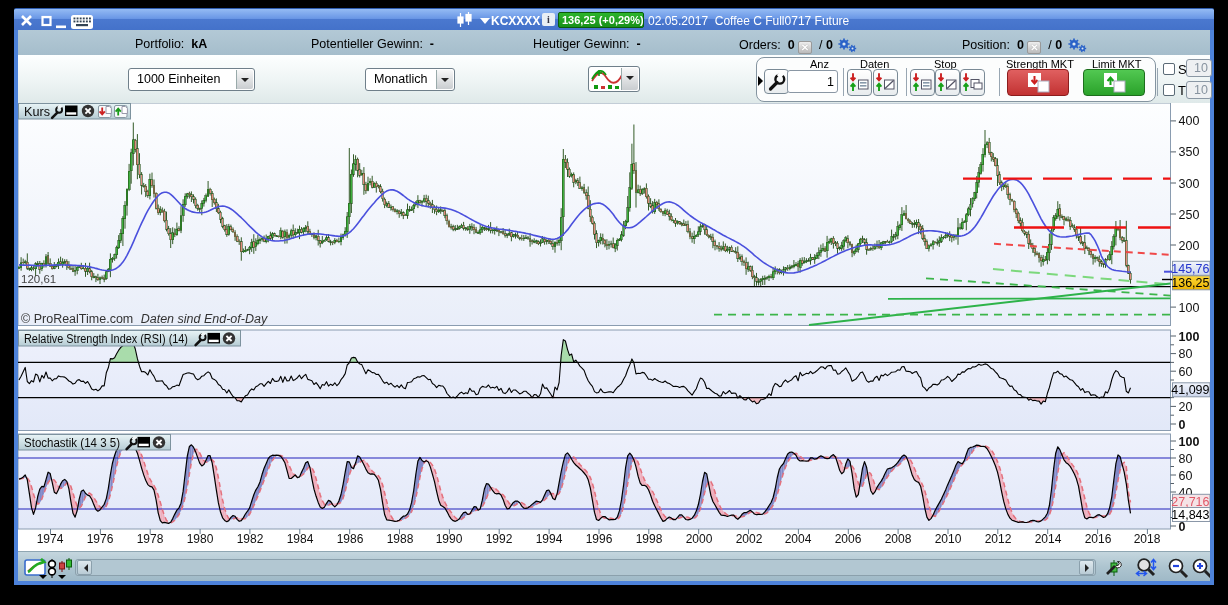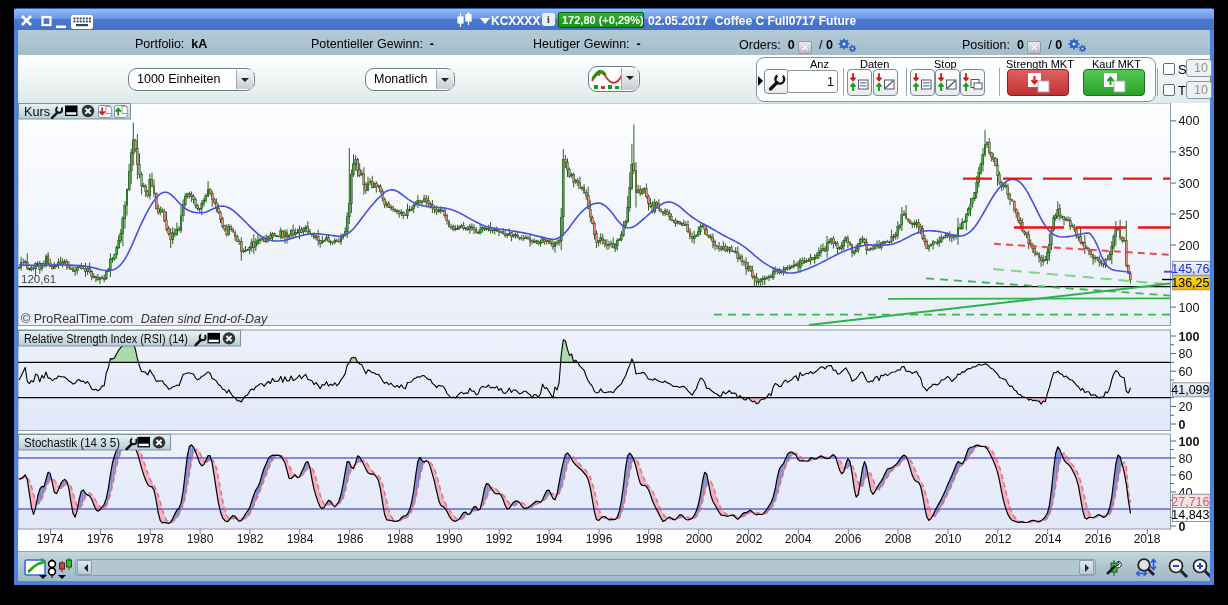--- a/index.html
+++ b/index.html
@@ -14,21 +14,21 @@
 #row2{position:absolute;left:4px;top:22px;width:1192px;height:41px;
  background:linear-gradient(180deg,#b3c9d6,#9db6c5);border-bottom:1px solid #7d95a4;
  font-size:12.5px;color:#000}
 #row3{position:absolute;left:4px;top:47px;width:1192px;height:48px;
  background:linear-gradient(180deg,#fdffff 0%,#eef4f4 55%,#dfe9e9 100%)}
 .r2t{position:absolute;top:7px;white-space:nowrap}
 .xbtn{display:inline-block;width:14px;height:13px;vertical-align:-2px;
  background:linear-gradient(180deg,#eee,#bbb);border:1px solid #999;border-radius:2px;
  color:#fff;font-size:10px;line-height:11px;text-align:center;font-weight:bold;
  text-shadow:0 0 1px #888}
-.drop{position:absolute;height:23px;background:#fff;border:1px solid #6f7f8a;border-radius:9px;
+.drop{position:absolute;height:23px;background:#fff;border:1px solid #6f7f8a;border-radius:3px;
  font-size:12.5px;color:#000}
 .drop span{position:absolute;left:8px;top:3px}
 .darr{position:absolute;right:1px;top:1px;bottom:1px;width:17px;border-left:1px solid #9aa;
  background:linear-gradient(180deg,#f8f8f8,#c9cdd0);border-radius:0 2px 2px 0}
 .darr:after{content:"";position:absolute;left:4px;top:8px;border:4.5px solid transparent;
  border-top-color:#222}
 .lab{position:absolute;font-size:11px;color:#000;white-space:nowrap}
 .obtn{position:absolute;width:25px;height:27px;background:linear-gradient(180deg,#fff,#e8ecee);
  border:1px solid #7a8a96;border-radius:4px}
 .sep{position:absolute;width:1px;background:#98a6b2;top:60px;height:40px}
@@ -68,22 +68,22 @@
         <g stroke="#fff" stroke-width="1.2" fill="#fff">
           <line x1="4.5" y1="2" x2="4.5" y2="16"></line>
           <rect x="2" y="6" width="5" height="6"></rect>
           <line x1="12.5" y1="1" x2="12.5" y2="14"></line>
           <rect x="10" y="3.5" width="5" height="6.5"></rect>
         </g>
         <path d="M24 7 l10 0 l-5 6 z" fill="#fff"></path>
       </svg>
       <div class="abs" style="left:477px;top:4.5px;color:#fff;font-weight:bold;font-size:12px">KCXXXX</div>
       <div class="abs" style="left:528px;top:4px;width:13px;height:13px;background:#e8eef4;border-radius:2px;color:#334;font-size:10px;font-weight:bold;text-align:center;line-height:13px;font-family:'Liberation Serif',serif">i</div>
-      <div class="abs" style="left:544px;top:3px;height:16px;background:linear-gradient(180deg,#2cb42c,#189018);border:1px solid #0a5c0a;border-radius:2px;color:#fff;font-weight:bold;font-size:11px;line-height:14px;padding:0 3px;width:86px;text-align:center;white-space:nowrap;overflow:hidden">172,80 (+0,29%)</div>
-      <div class="abs" style="left:634px;top:4.5px;color:#fff;font-weight:bold;font-size:12px">02.05.2017&nbsp; Coffee C Full0717 Future</div>
+      <div class="abs" style="left:544px;top:3px;height:16px;background:linear-gradient(180deg,#2cb42c,#189018);border:1px solid #0a5c0a;border-radius:2px;color:#fff;font-weight:bold;font-size:11px;line-height:14px;padding:0 3px;width:86px;text-align:center;white-space:nowrap;overflow:hidden">136,25 (+0,29%)</div>
+      <div class="abs" style="left:634px;top:4.5px;color:#fff;font-weight:normal;font-size:12px">02.05.2017&nbsp; Coffee C Full0717 Future</div>
     </div>
     <div id="lbord"></div>
     <div id="rbord"></div>
     <div id="bbord"></div>
     <div id="row2">
       <div class="r2t" style="left:117px">Portfolio: &nbsp;<b>kA</b></div>
       <div class="r2t" style="left:293px">Potentieller Gewinn: &nbsp;<b>-</b></div>
       <div class="r2t" style="left:515px">Heutiger Gewinn: &nbsp;<b>-</b></div>
       <div class="r2t" style="left:721px">Orders: &nbsp;<b>0</b> <span class="xbtn">✕</span> &nbsp;/ <b>0</b> <svg width="22" height="16" viewBox="0 0 22 16" style="vertical-align:-4px">
           <circle cx="8" cy="7" r="4.0" fill="#2a62c8"></circle>
@@ -165,21 +165,21 @@
           <path d="M11 18.5 L19.5 10.5" stroke="#556" stroke-width="1.3"></path>
         </svg></div>
       <div class="obtn" style="left:942px;top:14px"><svg width="23" height="25">
           <path d="M5 3.2 V10 M2.6 7.6 L5 10.4 L7.4 7.6" stroke="#cc2020" stroke-width="1.9" fill="none"></path>
           <path d="M5 21 V14 M2.6 16.6 L5 13.8 L7.4 16.6" stroke="#18a018" stroke-width="1.9" fill="none"></path>
           <rect x="10" y="9.5" width="8" height="8" fill="#fff" stroke="#556"></rect>
           <rect x="13" y="13" width="8" height="6" fill="#fff" stroke="#556"></rect>
         </svg></div>
       <div class="sep" style="left:981px;top:13px;height:28px"></div>
       <div class="lab" style="left:988px;top:3px">Strength MKT</div>
-      <div class="lab" style="left:1074px;top:3px">Kauf MKT</div>
+      <div class="lab" style="left:1074px;top:3px">Limit MKT</div>
       <div class="abs" style="left:989px;top:14px;width:62px;height:27px;border-radius:4px;border:1px solid #8c1d1d;background:linear-gradient(180deg,#e06060,#c23232)">
         <svg width="30" height="25" style="position:absolute;left:18px;top:1px">
           <rect x="2" y="2" width="13" height="14" fill="#fff"></rect>
           <path d="M8.5 5 v7 M5.5 9 l3 3.5 3-3.5" stroke="#cc2020" stroke-width="2" fill="none"></path>
           <rect x="12" y="10" width="11" height="11" fill="#fff" stroke="#aab"></rect>
         </svg>
       </div>
       <div class="abs" style="left:1065px;top:14px;width:62px;height:27px;border-radius:4px;border:1px solid #1d6e1d;background:linear-gradient(180deg,#52c852,#2aa22a)">
         <svg width="30" height="25" style="position:absolute;left:18px;top:1px">
           <rect x="2" y="2" width="13" height="14" fill="#fff"></rect>

